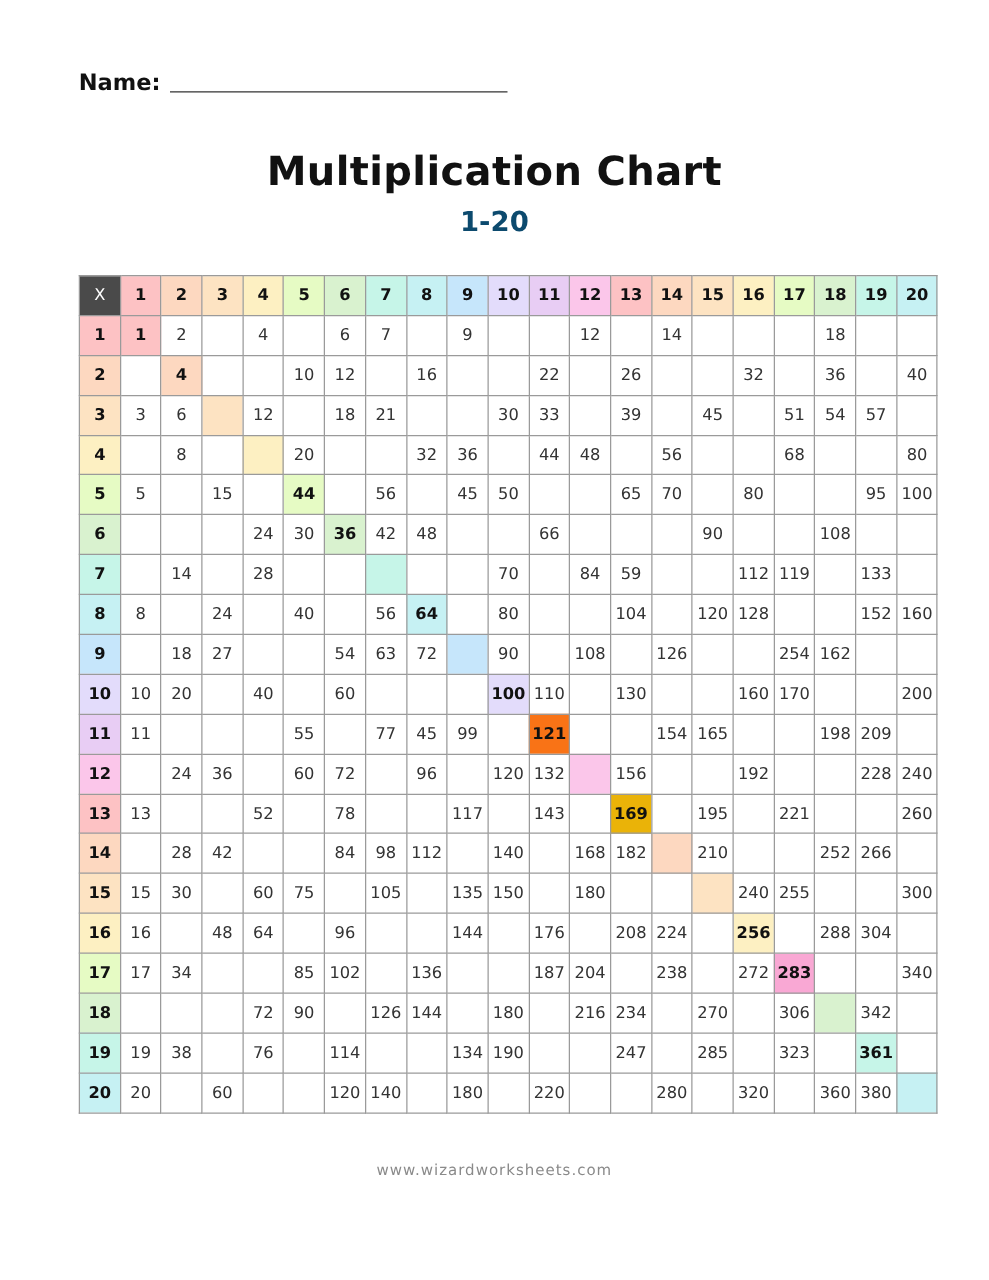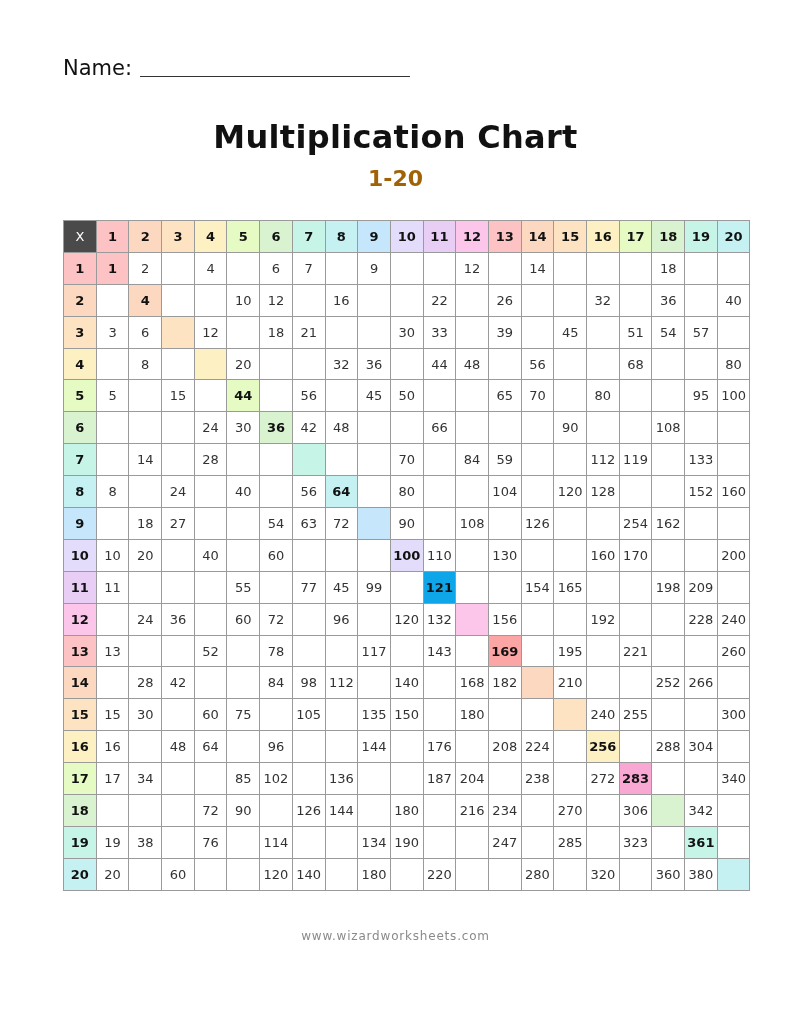--- a/index.html
+++ b/index.html
@@ -1,21 +1,21 @@
 <!DOCTYPE html>
 <html><head>
 <meta charset="utf-8">
 <style>
   html, body { margin: 0; padding: 0; background: #ffffff; }
   body { width: 791px; height: 1024px; position: relative; font-family: "DejaVu Sans", sans-serif; color: #111; overflow: hidden; }
   .name-row { position: absolute; left: 63px; top: 56px; display: flex; align-items: flex-end; }
-  .name-label { font-size: 21px; font-weight: normal; color: #111; }
+  .name-label { font-size: 18px; font-weight: bold; color: #111; }
   .name-line { width: 270px; height: 1px; border-bottom: 1.5px solid #333; margin-left: 8px; margin-bottom: 3px; }
   .title { position: absolute; left: 0; width: 791px; top: 118px; text-align: center; font-size: 32px; font-weight: bold; color: #111; letter-spacing: 0.3px; }
-  .subtitle { position: absolute; left: 0; width: 791px; top: 166px; text-align: center; font-size: 22px; font-weight: bold; color: #a16207; }
+  .subtitle { position: absolute; left: 0; width: 791px; top: 166px; text-align: center; font-size: 22px; font-weight: bold; color: #0c4a6e; }
   table.grid { position: absolute; left: 63px; top: 220px; border-collapse: collapse; table-layout: fixed; width: 666px; }
   table.grid td { width: 31.7px; height: 30.9px; border: 1px solid #9a9a9a; text-align: center; vertical-align: middle; font-size: 13px; color: #333; padding: 0; font-family: "DejaVu Sans", sans-serif; }
   table.grid td.hdr { font-weight: bold; color: #111; font-size: 13px; }
   table.grid td.corner { background: #4a4a4a; color: #fff; font-weight: normal; }
   table.grid td.diag { font-weight: bold; color: #111; }
   .footer { position: absolute; left: 0; width: 791px; top: 929px; text-align: center; font-size: 12px; color: #8a8a8a; letter-spacing: 0.8px; }
 </style>
 </head>
 <body>
 
@@ -287,21 +287,21 @@
         <td>11</td>
         <td></td>
         <td></td>
         <td></td>
         <td>55</td>
         <td></td>
         <td>77</td>
         <td>45</td>
         <td>99</td>
         <td></td>
-        <td class="diag" style="background: #0ea5e9;">121</td>
+        <td class="diag" style="background: #f97316;">121</td>
         <td></td>
         <td></td>
         <td>154</td>
         <td>165</td>
         <td></td>
         <td></td>
         <td>198</td>
         <td>209</td>
         <td></td>
       </tr>
@@ -335,21 +335,21 @@
         <td></td>
         <td>52</td>
         <td></td>
         <td>78</td>
         <td></td>
         <td></td>
         <td>117</td>
         <td></td>
         <td>143</td>
         <td></td>
-        <td class="diag" style="background: #fca5a5;">169</td>
+        <td class="diag" style="background: #eab308;">169</td>
         <td></td>
         <td>195</td>
         <td></td>
         <td>221</td>
         <td></td>
         <td></td>
         <td>260</td>
       </tr>
       <tr>
         <td class="hdr" style="background: rgb(253, 216, 192);">14</td>

